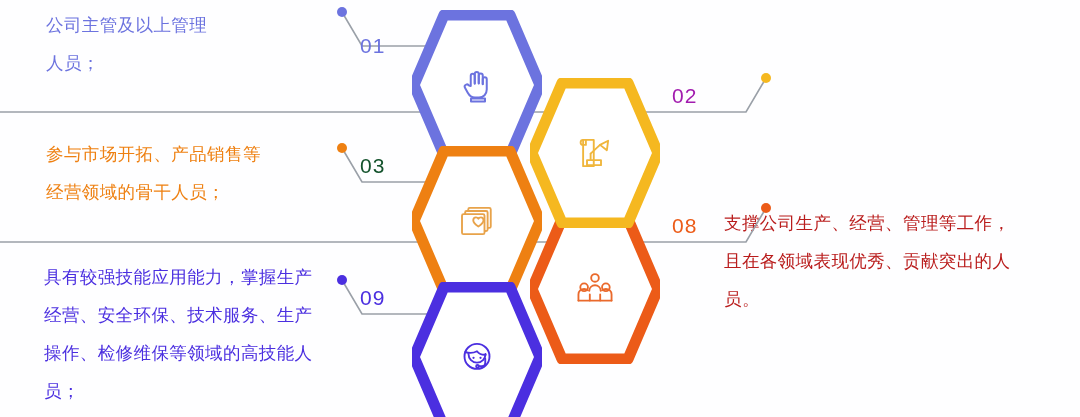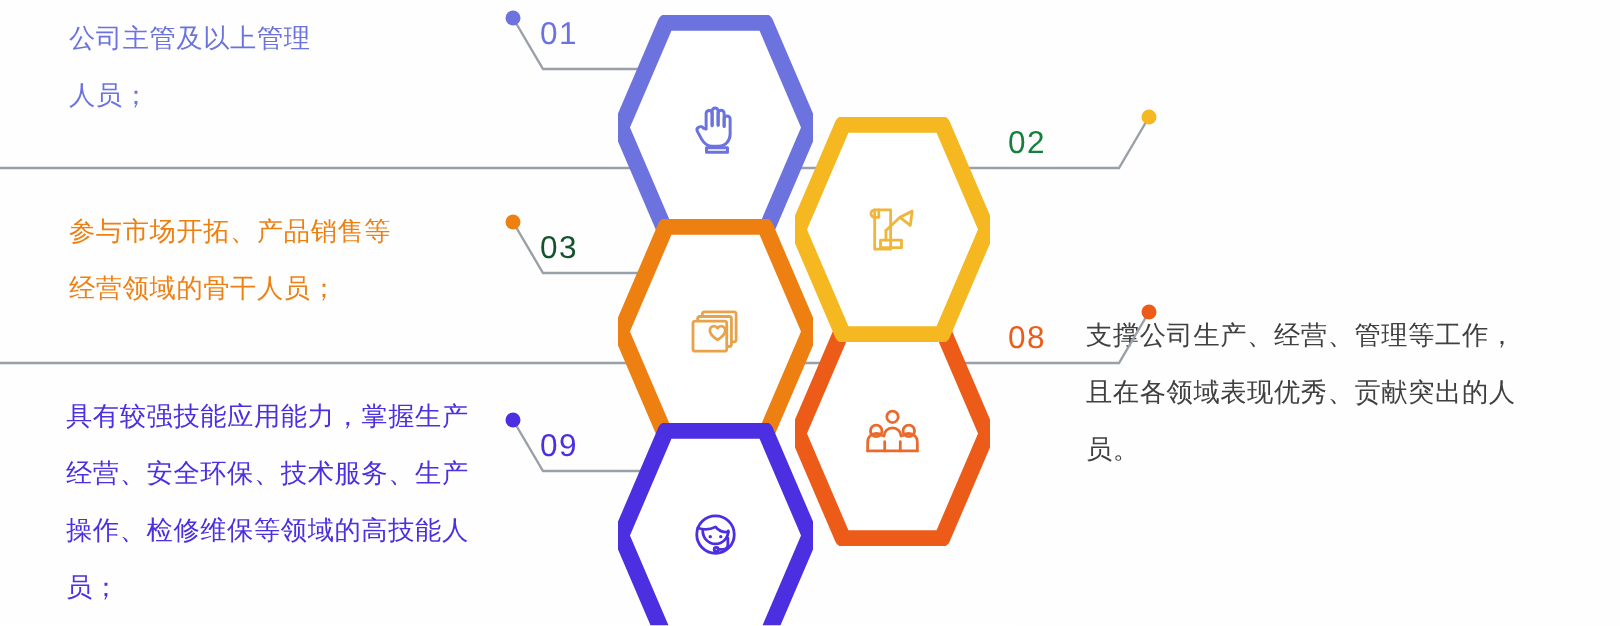--- a/index.html
+++ b/index.html
@@ -45,21 +45,21 @@
   .leader svg { display: block; overflow: visible; }
   .num {
     position: absolute;
     font-size: 21px;
     font-weight: 400;
     letter-spacing: 1px;
     font-family: "Liberation Sans", "DejaVu Sans", sans-serif;
   }
 
   #leader-01 { left: 336px; top: 4px; }
-  #num-01    { left: 360px; top: 11px; }
+  #num-01    { left: 360px; top: 34px; }
   #leader-03 { left: 336px; top: 140px; }
   #num-03    { left: 360px; top: 154px; }
   #leader-05 { left: 336px; top: 272px; }
   #num-05    { left: 360px; top: 286px; }
 
   #leader-02 { left: 652px; top: 70px; }
   #num-02    { left: 672px; top: 84px; }
   #leader-04 { left: 652px; top: 200px; }
   #num-04    { left: 672px; top: 214px; }
 
@@ -95,21 +95,21 @@
 
   <div class="desc desc-left" id="desc-03" style="color: rgb(238, 128, 18);">参与市场开拓、产品销售等
 经营领域的骨干人员；</div>
 
   <div class="desc desc-left" id="desc-05" style="color: rgb(75, 47, 224);">具有较强技能应用能力，掌握生产
 经营、安全环保、技术服务、生产
 操作、检修维保等领域的高技能人
 员；</div>
 
 
-  <div class="desc desc-right" id="desc-04" style="color: #404040;">支撑公司生产、经营、管理等工作，
+  <div class="desc desc-right" id="desc-04" style="color: #b91c1c;">支撑公司生产、经营、管理等工作，
 且在各领域表现优秀、贡献突出的人
 员。</div>
 
   <div class="leader" id="leader-01">
     <svg width="120" height="54" viewBox="0 0 120 54">
       <polyline points="6,8 26,42 118,42" fill="none" stroke="#9aa0a8" stroke-width="1.6"></polyline>
       <circle cx="6" cy="8" r="5" fill="#6c73df"></circle>
     </svg>
   </div>
   <div class="num" id="num-01" style="color:#6c73df">01</div>
@@ -129,21 +129,21 @@
     </svg>
   </div>
   <div class="num" id="num-05" style="color:#4b2fe0">09</div>
 
   <div class="leader" id="leader-02">
     <svg width="120" height="54" viewBox="0 0 120 54">
       <polyline points="-652,42 94,42 114,8" fill="none" stroke="#9aa0a8" stroke-width="1.6"></polyline>
       <circle cx="114" cy="8" r="5" fill="#f5b820"></circle>
     </svg>
   </div>
-  <div class="num" id="num-02" style="color:#15803d">02</div>
+  <div class="num" id="num-02" style="color:#a21caf">02</div>
 
   <div class="leader" id="leader-04">
     <svg width="120" height="54" viewBox="0 0 120 54">
       <polyline points="-652,42 94,42 114,8" fill="none" stroke="#9aa0a8" stroke-width="1.6"></polyline>
       <circle cx="114" cy="8" r="5" fill="#ec5b18"></circle>
     </svg>
   </div>
   <div class="num" id="num-04" style="color:#ec5b18">08</div>
 
   <div class="hex" id="hex-01">

